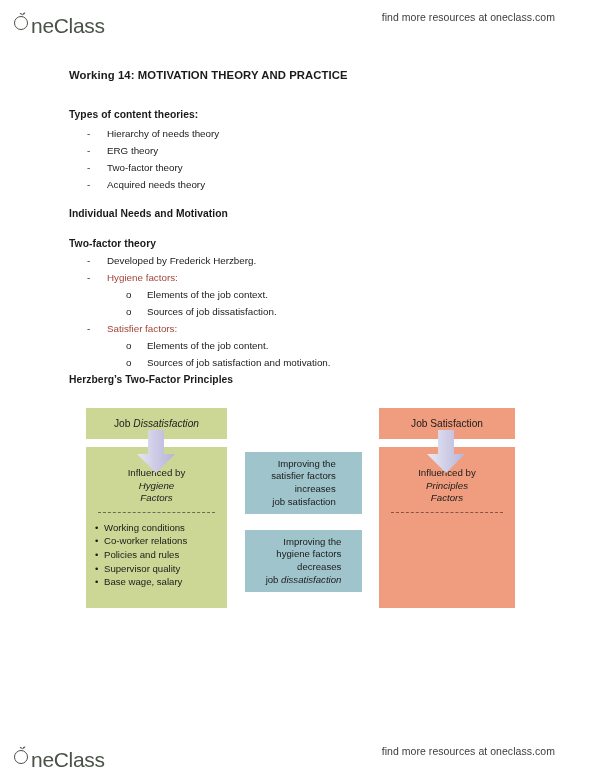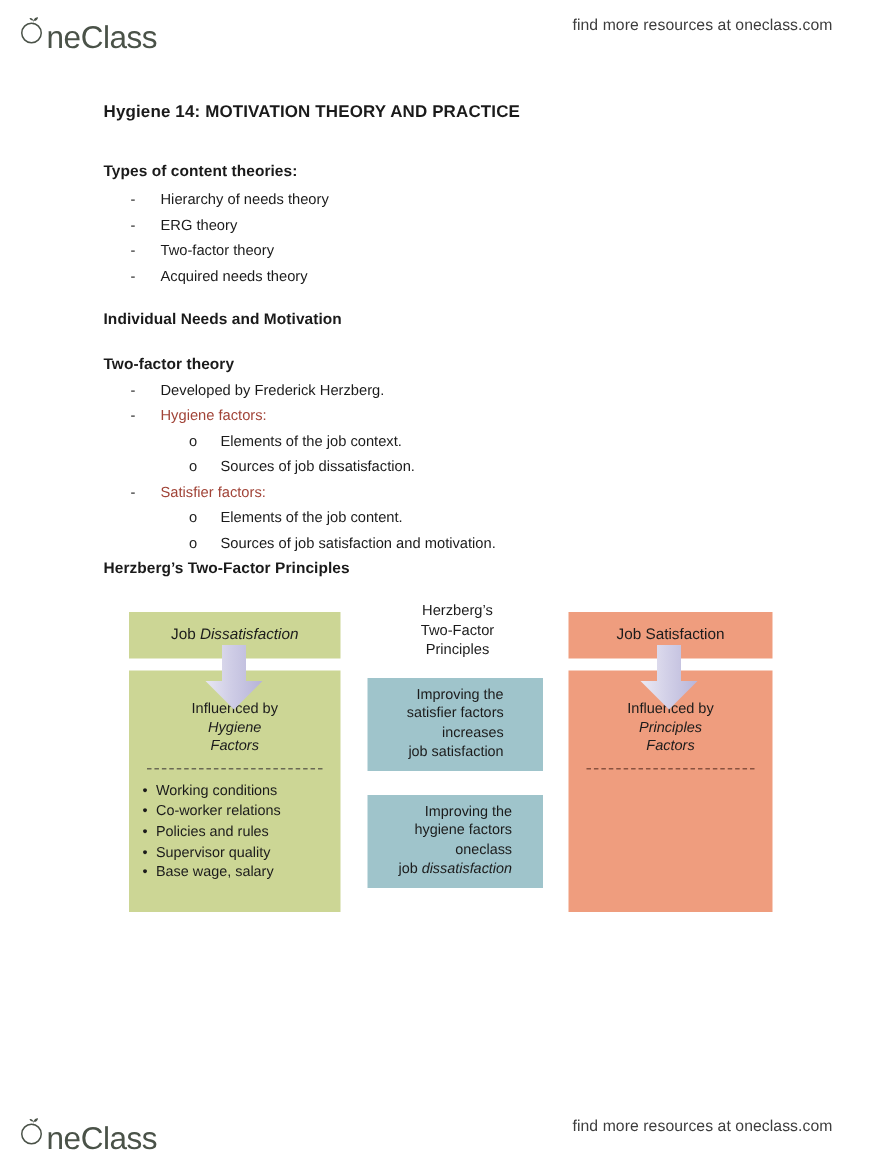--- a/index.html
+++ b/index.html
@@ -253,21 +253,21 @@
         <path d="M3.5 6 L3.2 2.4 Q2.0 0.4 0.6 1.2 Q1.6 3.0 3.2 2.6 Q4.4 0.2 6.4 0.6 Q5.6 3.2 3.5 2.8 Z" fill="#4a5248"></path>
       </svg>
     </span>
     <span class="logo-rest">neClass</span>
   </div>
   <div class="tagline">find more resources at oneclass.com</div>
 </div>
 
 <div class="doc">
 
-  <div class="h-chapter">Hygiene 14: MOTIVATION THEORY AND PRACTICE</div>
+  <div class="h-chapter">Working 14: MOTIVATION THEORY AND PRACTICE</div>
 
   <div class="h-sub" id="sub-types">Types of content theories:</div>
 
   <div class="lvl1" style="top:128px;">
     <span class="dash">-</span>
     <span>Hierarchy of needs theory</span>
   </div>
   <div class="lvl1" style="top:145px;">
     <span class="dash">-</span>
     <span>ERG theory</span>
@@ -343,40 +343,35 @@
     <defs>
       <linearGradient id="lav1" x1="0" y1="0" x2="1" y2="0">
         <stop offset="0%" stop-color="#e8e7f2"></stop>
         <stop offset="45%" stop-color="#cfcde6"></stop>
         <stop offset="100%" stop-color="#b6b3d8"></stop>
       </linearGradient>
     </defs>
     <path d="M13 0 H29 V24 H40 L21 43 L2 24 H13 Z" fill="url(#lav1)"></path>
   </svg>
 
-  <div class="dbox" id="mid-title">
-    <div>Herzberg’s</div>
-    <div>Two-Factor</div>
-    <div>Principles</div>
-  </div>
 
   <div class="dbox" id="mid-box1">
     <div class="midtext">
       <div>Improving the</div>
       <div>satisfier factors</div>
       <div>increases</div>
       <div>job satisfaction</div>
     </div>
   </div>
 
   <div class="dbox" id="mid-box2">
     <div class="midtext">
       <div>Improving the</div>
       <div>hygiene factors</div>
-      <div>oneclass</div>
+      <div>decreases</div>
       <div><span>job </span><em>dissatisfaction</em></div>
     </div>
   </div>
 
   <div class="dbox" id="right-head">
     <span><span>Job </span><span>Satisfaction</span></span>
   </div>
 
   <div class="dbox" id="right-body">
     <div class="influenced">

